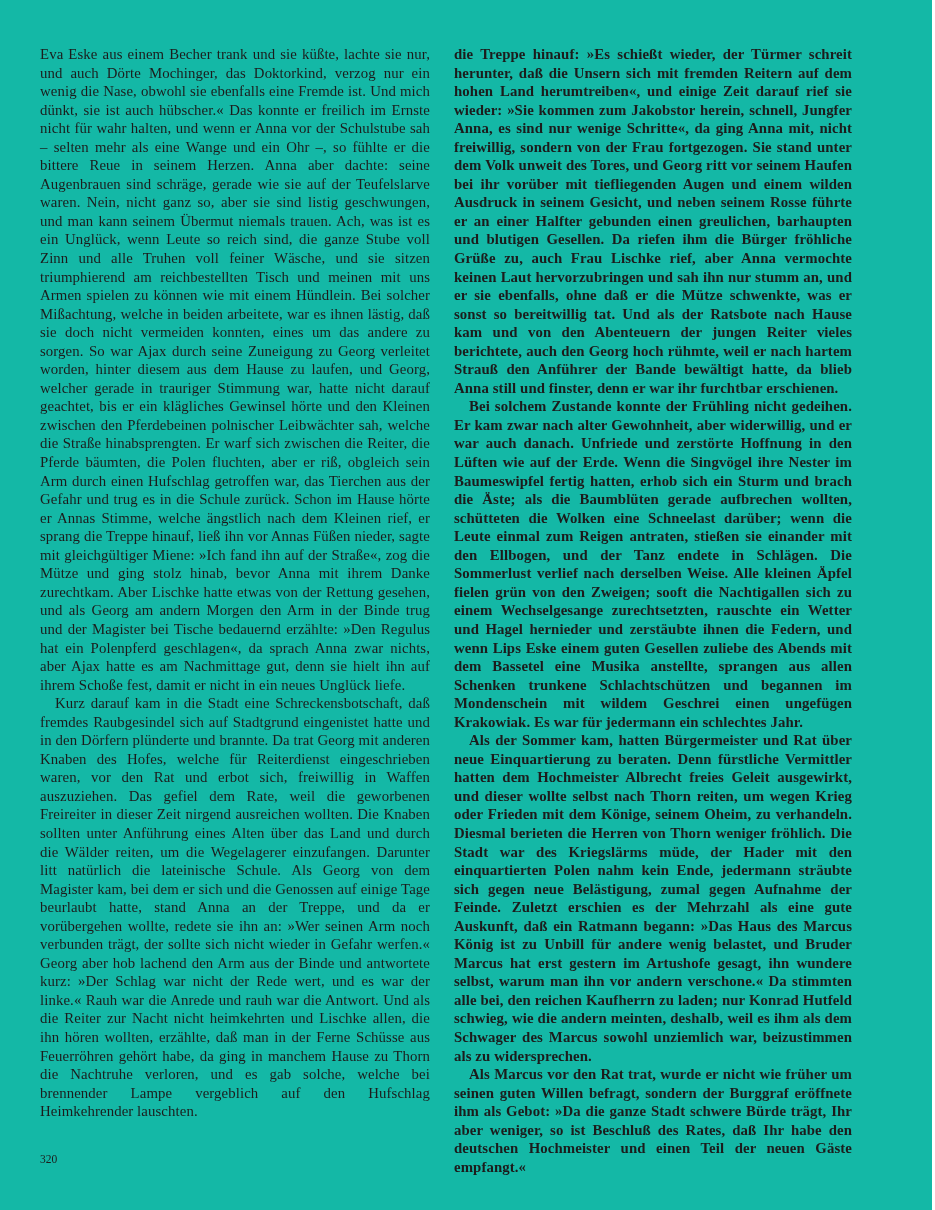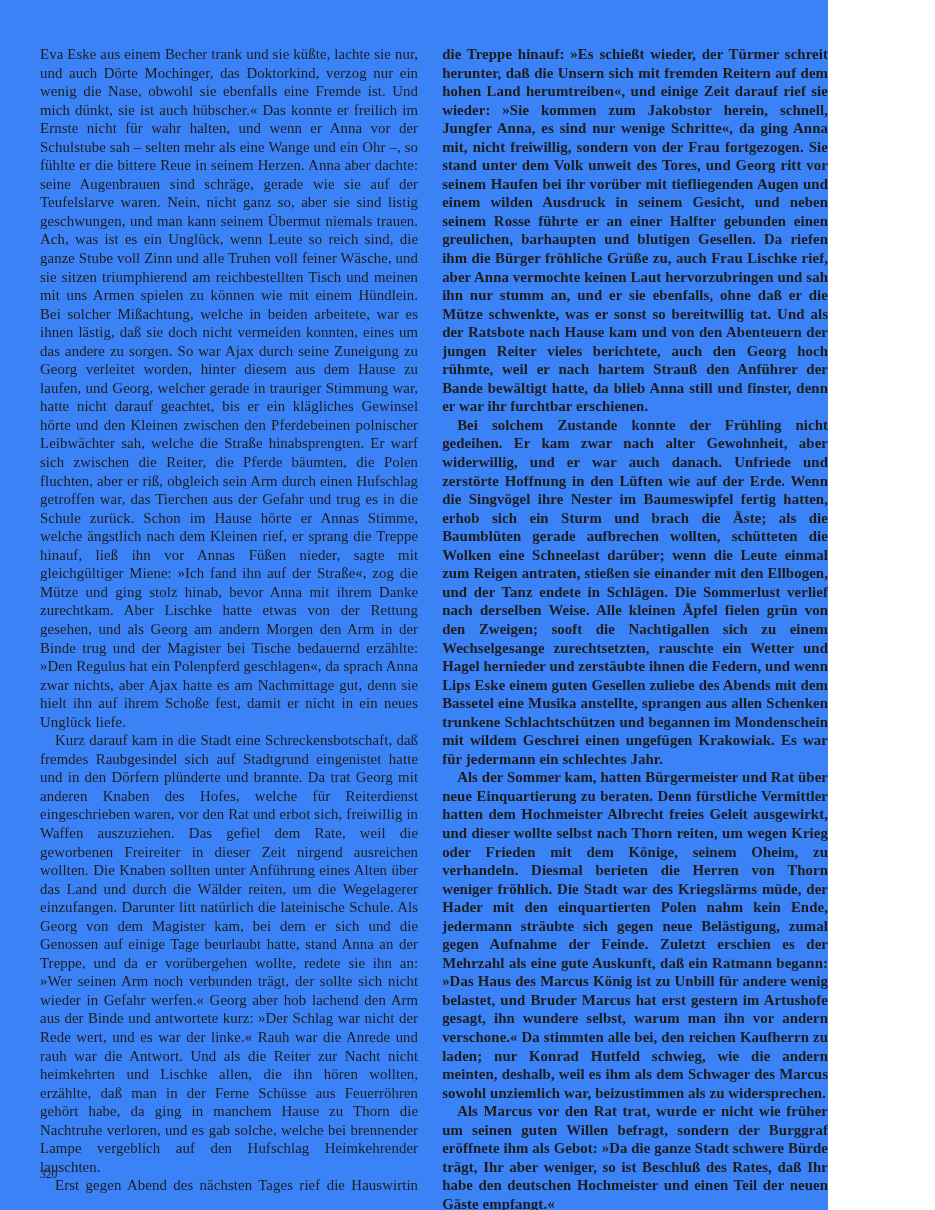--- a/index.html
+++ b/index.html
@@ -2,23 +2,23 @@
 <html lang="de"><head>
 <meta charset="utf-8">
 <style>
   html, body {
     margin: 0;
     padding: 0;
     background: #ffffff;
   }
   .page {
     position: relative;
-    width: 828px;
+    width: 932px;
     height: 1210px;
-    background: #3b82f6;
+    background: #14b8a6;
     overflow: hidden;
     font-family: "Liberation Serif", "DejaVu Serif", serif;
     color: #1c1c1c;
   }
   .columns {
     display: flex;
     gap: 24px;
     padding: 45px 0 0 40px;
   }
   .col {
@@ -37,34 +37,32 @@
   .col p.indent { text-indent: 15px; }
   
   .col p.stretch-last { text-align-last: justify; }
   .page-number {
     position: absolute;
     left: 40px;
     top: 1152px;
     font-size: 11.5px;
     line-height: 14px;
     color: #1c1c1c;
-    margin-top: 15px;
   }
 </style>
 </head>
 <body>
 
 <div class="page">
 
   <div class="columns">
 
     <div class="col col-left">
       <p>Eva Eske aus einem Becher trank und sie küßte, lachte sie nur, und auch Dörte Mochinger, das Doktorkind, verzog nur ein wenig die Nase, obwohl sie ebenfalls eine Fremde ist. Und mich dünkt, sie ist auch hübscher.« Das konnte er freilich im Ernste nicht für wahr halten, und wenn er Anna vor der Schulstube sah – selten mehr als eine Wange und ein Ohr –, so fühlte er die bittere Reue in seinem Herzen. Anna aber dachte: seine Augenbrauen sind schräge, gerade wie sie auf der Teufelslarve waren. Nein, nicht ganz so, aber sie sind listig geschwungen, und man kann seinem Übermut niemals trauen. Ach, was ist es ein Unglück, wenn Leute so reich sind, die ganze Stube voll Zinn und alle Truhen voll feiner Wäsche, und sie sitzen triumphierend am reichbestellten Tisch und meinen mit uns Armen spielen zu können wie mit einem Hündlein. Bei solcher Mißachtung, welche in beiden arbeitete, war es ihnen lästig, daß sie doch nicht vermeiden konnten, eines um das andere zu sorgen. So war Ajax durch seine Zuneigung zu Georg verleitet worden, hinter diesem aus dem Hause zu laufen, und Georg, welcher gerade in trauriger Stimmung war, hatte nicht darauf geachtet, bis er ein klägliches Gewinsel hörte und den Kleinen zwischen den Pferdebeinen polnischer Leibwächter sah, welche die Straße hinabsprengten. Er warf sich zwischen die Reiter, die Pferde bäumten, die Polen fluchten, aber er riß, obgleich sein Arm durch einen Hufschlag getroffen war, das Tierchen aus der Gefahr und trug es in die Schule zurück. Schon im Hause hörte er Annas Stimme, welche ängstlich nach dem Kleinen rief, er sprang die Treppe hinauf, ließ ihn vor Annas Füßen nieder, sagte mit gleichgültiger Miene: »Ich fand ihn auf der Straße«, zog die Mütze und ging stolz hinab, bevor Anna mit ihrem Danke zurechtkam. Aber Lischke hatte etwas von der Rettung gesehen, und als Georg am andern Morgen den Arm in der Binde trug und der Magister bei Tische bedauernd erzählte: »Den Regulus hat ein Polenpferd geschlagen«, da sprach Anna zwar nichts, aber Ajax hatte es am Nachmittage gut, denn sie hielt ihn auf ihrem Schoße fest, damit er nicht in ein neues Unglück liefe.</p>
       <p class="indent">Kurz darauf kam in die Stadt eine Schreckensbotschaft, daß fremdes Raubgesindel sich auf Stadtgrund eingenistet hatte und in den Dörfern plünderte und brannte. Da trat Georg mit anderen Knaben des Hofes, welche für Reiterdienst eingeschrieben waren, vor den Rat und erbot sich, freiwillig in Waffen auszuziehen. Das gefiel dem Rate, weil die geworbenen Freireiter in dieser Zeit nirgend ausreichen wollten. Die Knaben sollten unter Anführung eines Alten über das Land und durch die Wälder reiten, um die Wegelagerer einzufangen. Darunter litt natürlich die lateinische Schule. Als Georg von dem Magister kam, bei dem er sich und die Genossen auf einige Tage beurlaubt hatte, stand Anna an der Treppe, und da er vorübergehen wollte, redete sie ihn an: »Wer seinen Arm noch verbunden trägt, der sollte sich nicht wieder in Gefahr werfen.« Georg aber hob lachend den Arm aus der Binde und antwortete kurz: »Der Schlag war nicht der Rede wert, und es war der linke.« Rauh war die Anrede und rauh war die Antwort. Und als die Reiter zur Nacht nicht heimkehrten und Lischke allen, die ihn hören wollten, erzählte, daß man in der Ferne Schüsse aus Feuerröhren gehört habe, da ging in manchem Hause zu Thorn die Nachtruhe verloren, und es gab solche, welche bei brennender Lampe vergeblich auf den Hufschlag Heimkehrender lauschten.</p>
-      <p class="indent stretch-last">Erst gegen Abend des nächsten Tages rief die Hauswirtin</p>
     </div>
 
     <div class="col col-right">
       <p>die Treppe hinauf: »Es schießt wieder, der Türmer schreit herunter, daß die Unsern sich mit fremden Reitern auf dem hohen Land herumtreiben«, und einige Zeit darauf rief sie wieder: »Sie kommen zum Jakobstor herein, schnell, Jungfer Anna, es sind nur wenige Schritte«, da ging Anna mit, nicht freiwillig, sondern von der Frau fortgezogen. Sie stand unter dem Volk unweit des Tores, und Georg ritt vor seinem Haufen bei ihr vorüber mit tiefliegenden Augen und einem wilden Ausdruck in seinem Gesicht, und neben seinem Rosse führte er an einer Halfter gebunden einen greulichen, barhaupten und blutigen Gesellen. Da riefen ihm die Bürger fröhliche Grüße zu, auch Frau Lischke rief, aber Anna vermochte keinen Laut hervorzubringen und sah ihn nur stumm an, und er sie ebenfalls, ohne daß er die Mütze schwenkte, was er sonst so bereitwillig tat. Und als der Ratsbote nach Hause kam und von den Abenteuern der jungen Reiter vieles berichtete, auch den Georg hoch rühmte, weil er nach hartem Strauß den Anführer der Bande bewältigt hatte, da blieb Anna still und finster, denn er war ihr furchtbar erschienen.</p>
       <p class="indent">Bei solchem Zustande konnte der Frühling nicht gedeihen. Er kam zwar nach alter Gewohnheit, aber widerwillig, und er war auch danach. Unfriede und zerstörte Hoffnung in den Lüften wie auf der Erde. Wenn die Singvögel ihre Nester im Baumeswipfel fertig hatten, erhob sich ein Sturm und brach die Äste; als die Baumblüten gerade aufbrechen wollten, schütteten die Wolken eine Schneelast darüber; wenn die Leute einmal zum Reigen antraten, stießen sie einander mit den Ellbogen, und der Tanz endete in Schlägen. Die Sommerlust verlief nach derselben Weise. Alle kleinen Äpfel fielen grün von den Zweigen; sooft die Nachtigallen sich zu einem Wechselgesange zurechtsetzten, rauschte ein Wetter und Hagel hernieder und zerstäubte ihnen die Federn, und wenn Lips Eske einem guten Gesellen zuliebe des Abends mit dem Bassetel eine Musika anstellte, sprangen aus allen Schenken trunkene Schlachtschützen und begannen im Mondenschein mit wildem Geschrei einen ungefügen Krakowiak. Es war für jedermann ein schlechtes Jahr.</p>
       <p class="indent">Als der Sommer kam, hatten Bürgermeister und Rat über neue Einquartierung zu beraten. Denn fürstliche Vermittler hatten dem Hochmeister Albrecht freies Geleit ausgewirkt, und dieser wollte selbst nach Thorn reiten, um wegen Krieg oder Frieden mit dem Könige, seinem Oheim, zu verhandeln. Diesmal berieten die Herren von Thorn weniger fröhlich. Die Stadt war des Kriegslärms müde, der Hader mit den einquartierten Polen nahm kein Ende, jedermann sträubte sich gegen neue Belästigung, zumal gegen Aufnahme der Feinde. Zuletzt erschien es der Mehrzahl als eine gute Auskunft, daß ein Ratmann begann: »Das Haus des Marcus König ist zu Unbill für andere wenig belastet, und Bruder Marcus hat erst gestern im Artushofe gesagt, ihn wundere selbst, warum man ihn vor andern verschone.« Da stimmten alle bei, den reichen Kaufherrn zu laden; nur Konrad Hutfeld schwieg, wie die andern meinten, deshalb, weil es ihm als dem Schwager des Marcus sowohl unziemlich war, beizustimmen als zu widersprechen.</p>
       <p class="indent">Als Marcus vor den Rat trat, wurde er nicht wie früher um seinen guten Willen befragt, sondern der Burggraf eröffnete ihm als Gebot: »Da die ganze Stadt schwere Bürde trägt, Ihr aber weniger, so ist Beschluß des Rates, daß Ihr habe den deutschen Hochmeister und einen Teil der neuen Gäste empfangt.«</p>
     </div>
 
   </div>

